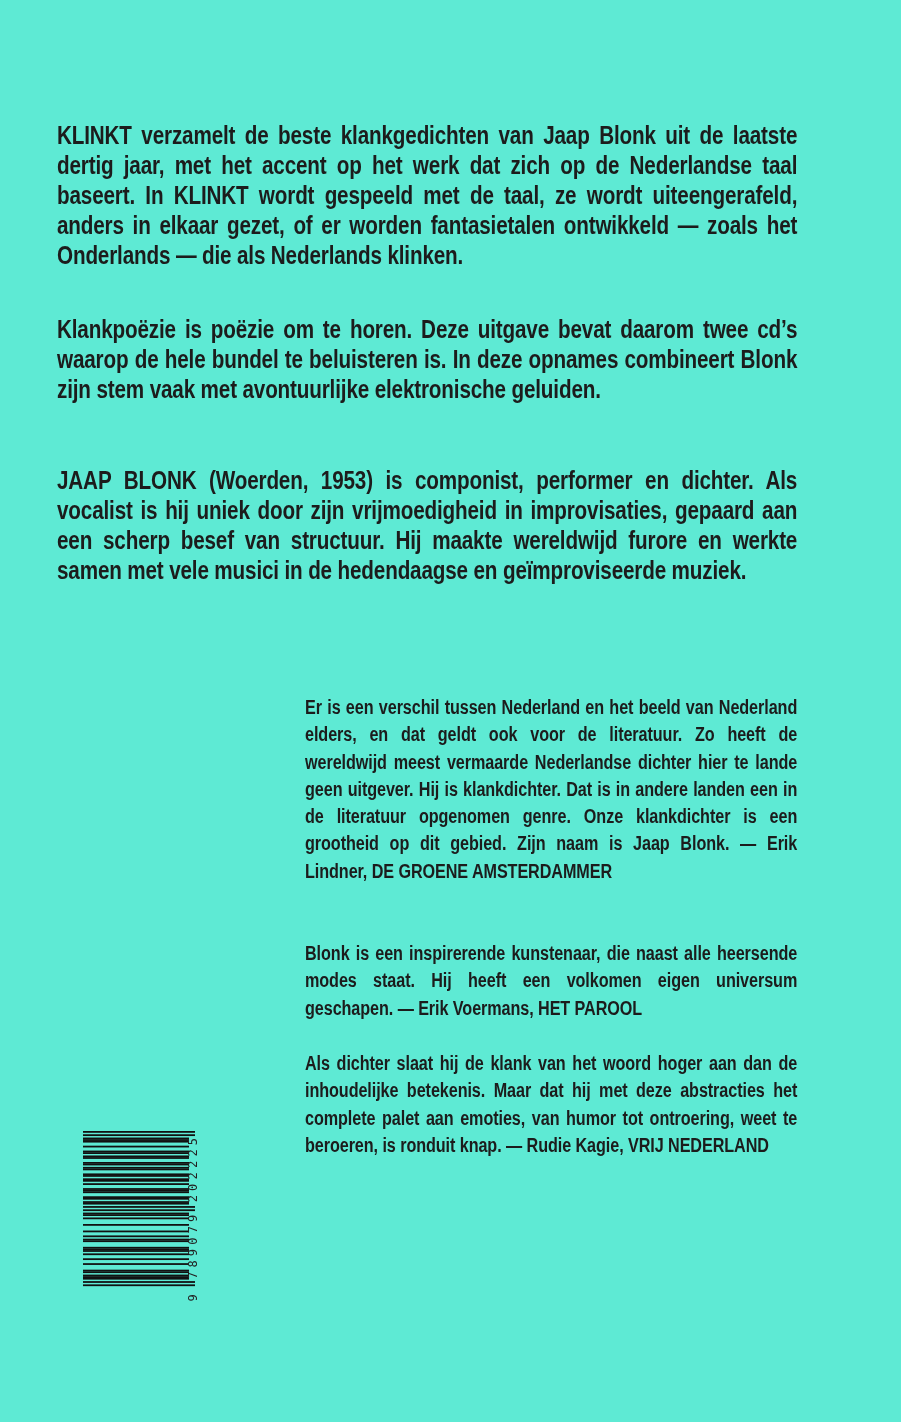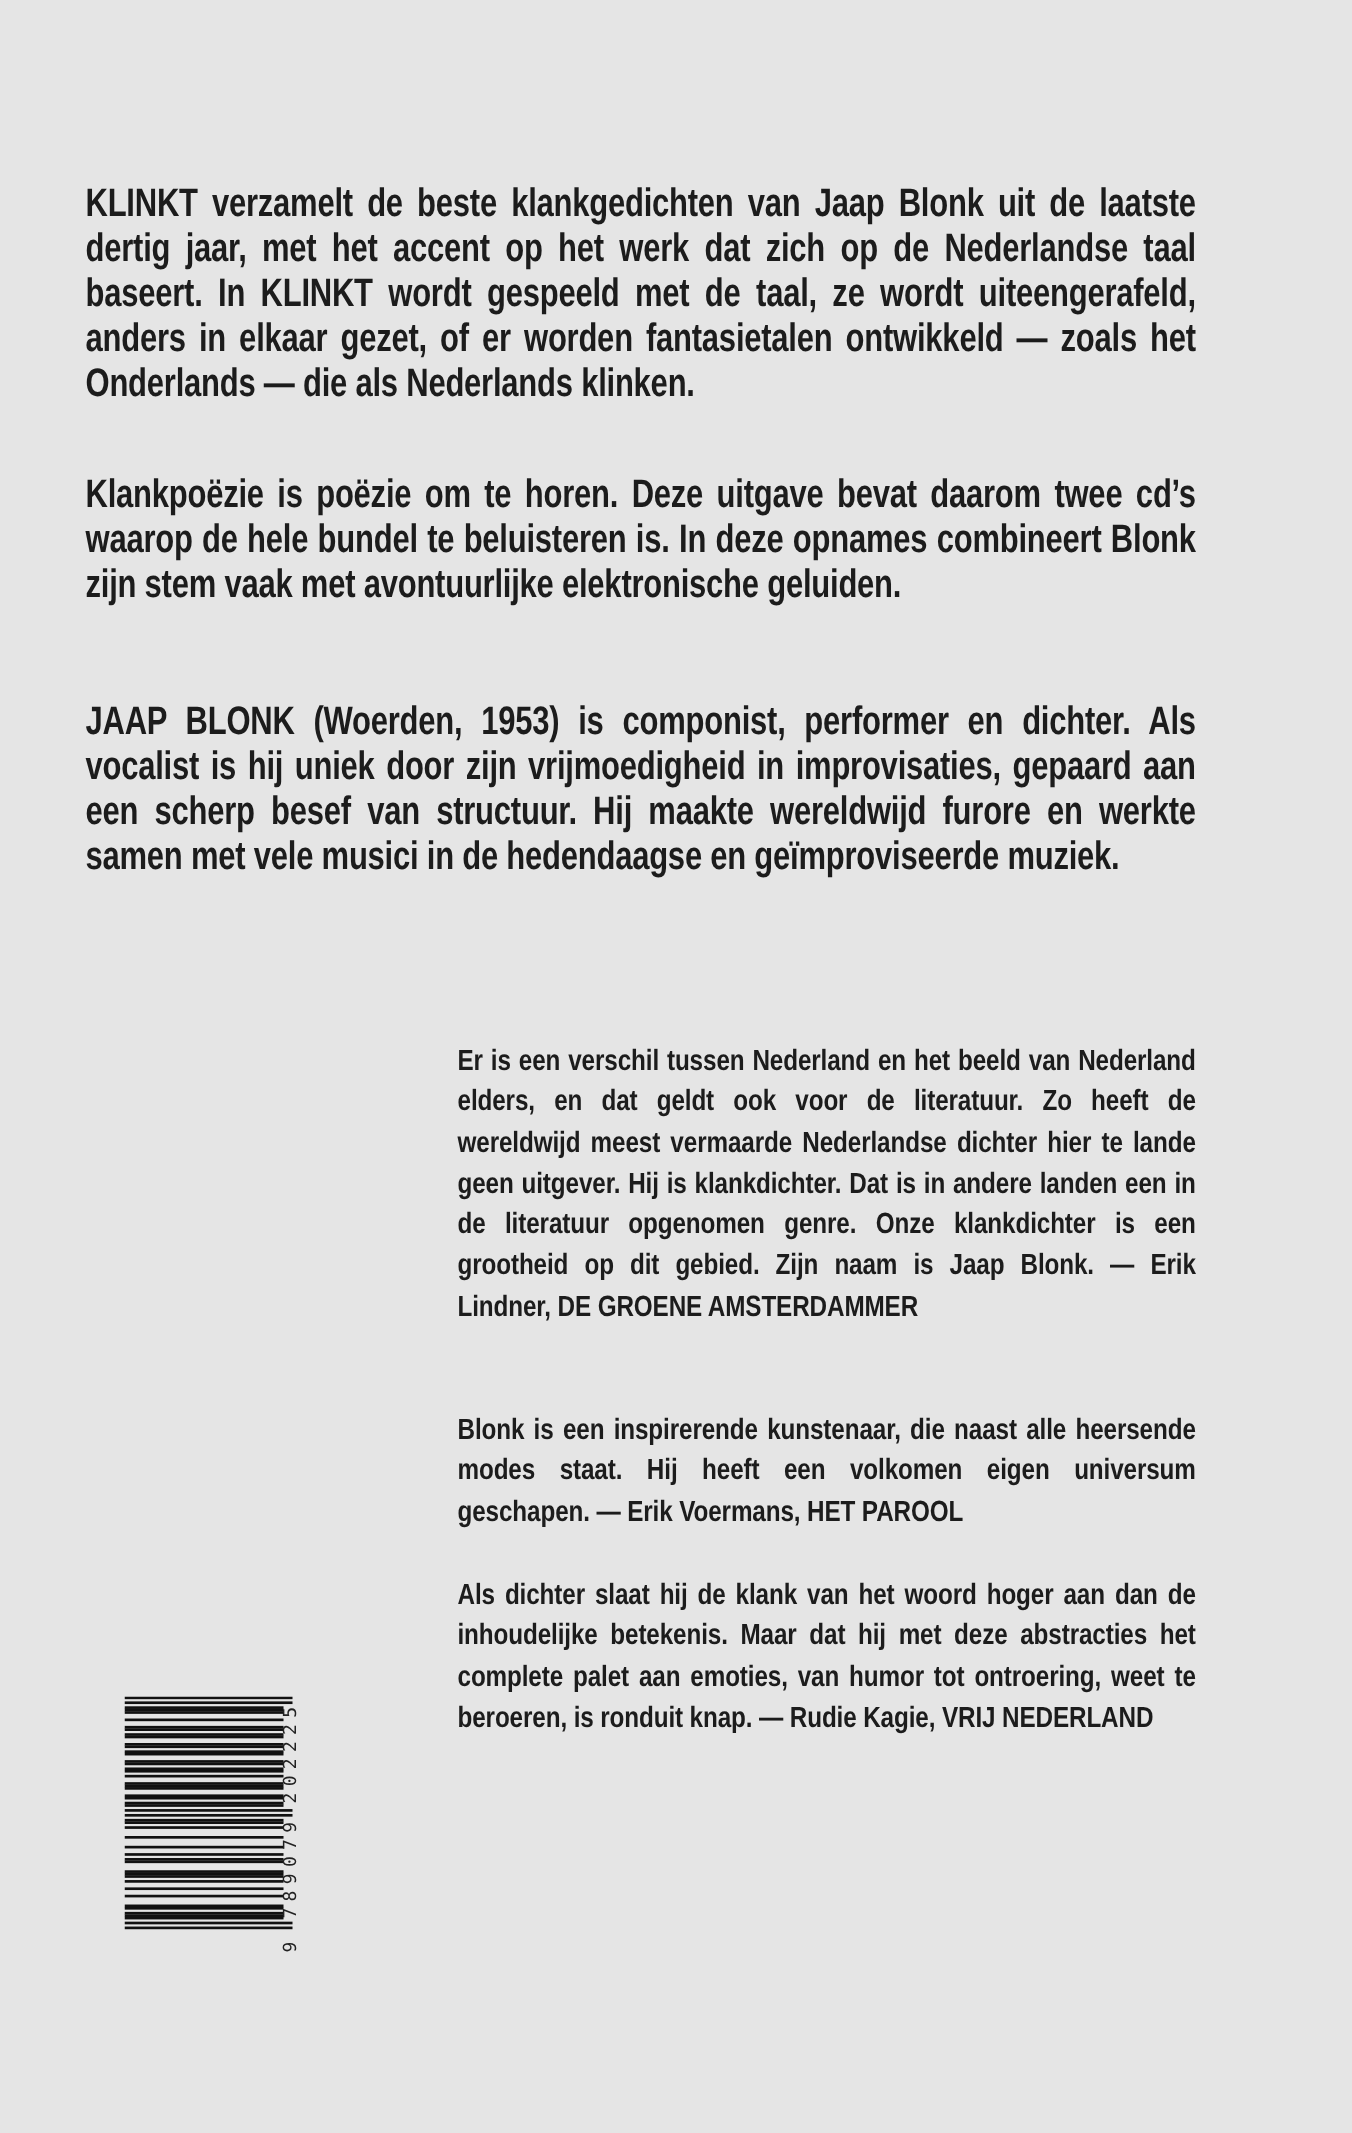--- a/index.html
+++ b/index.html
@@ -1,17 +1,17 @@
 <!DOCTYPE html>
 <html><head>
 <meta charset="utf-8">
 <style>
   html, body { margin: 0; padding: 0; background: #ffffff; }
   body { width: 901px; height: 1422px; position: relative; overflow: hidden; }
-  .page { position: absolute; left: 0; top: 0; width: 901px; height: 1422px; background: #e5e5e5; }
+  .page { position: absolute; left: 0; top: 0; width: 901px; height: 1422px; background: #5eead4; }
   .para {
     position: absolute;
     font-family: "Liberation Sans", "DejaVu Sans", sans-serif;
     font-weight: bold;
     color: #1c1c1c;
     text-align: justify;
     text-align-last: left;
     transform-origin: 0 0;
   }
   

